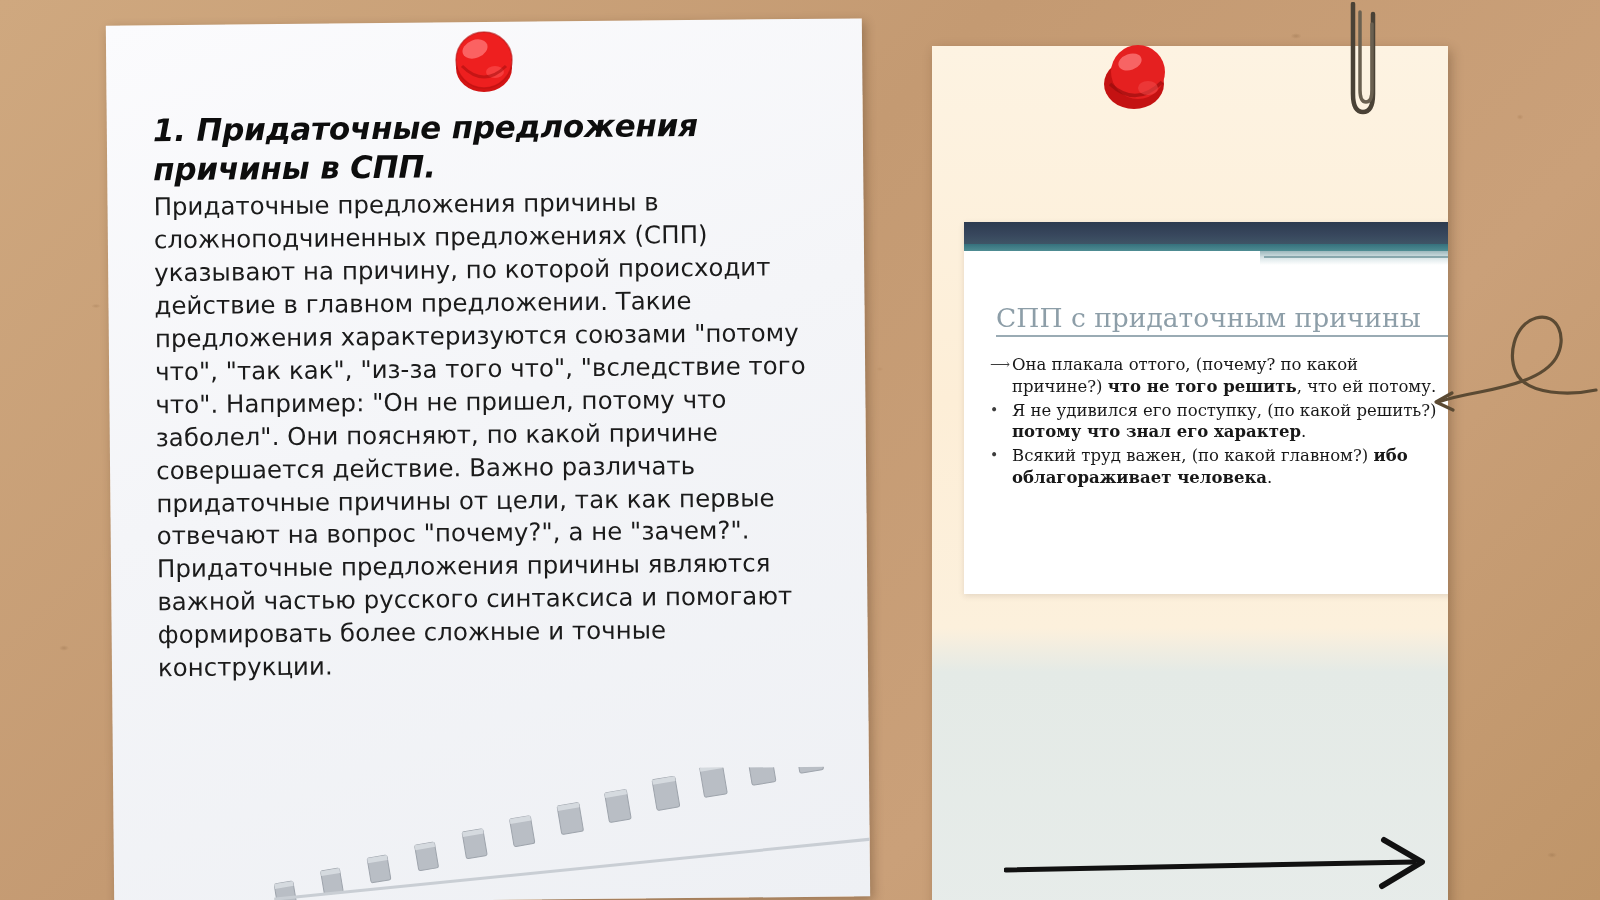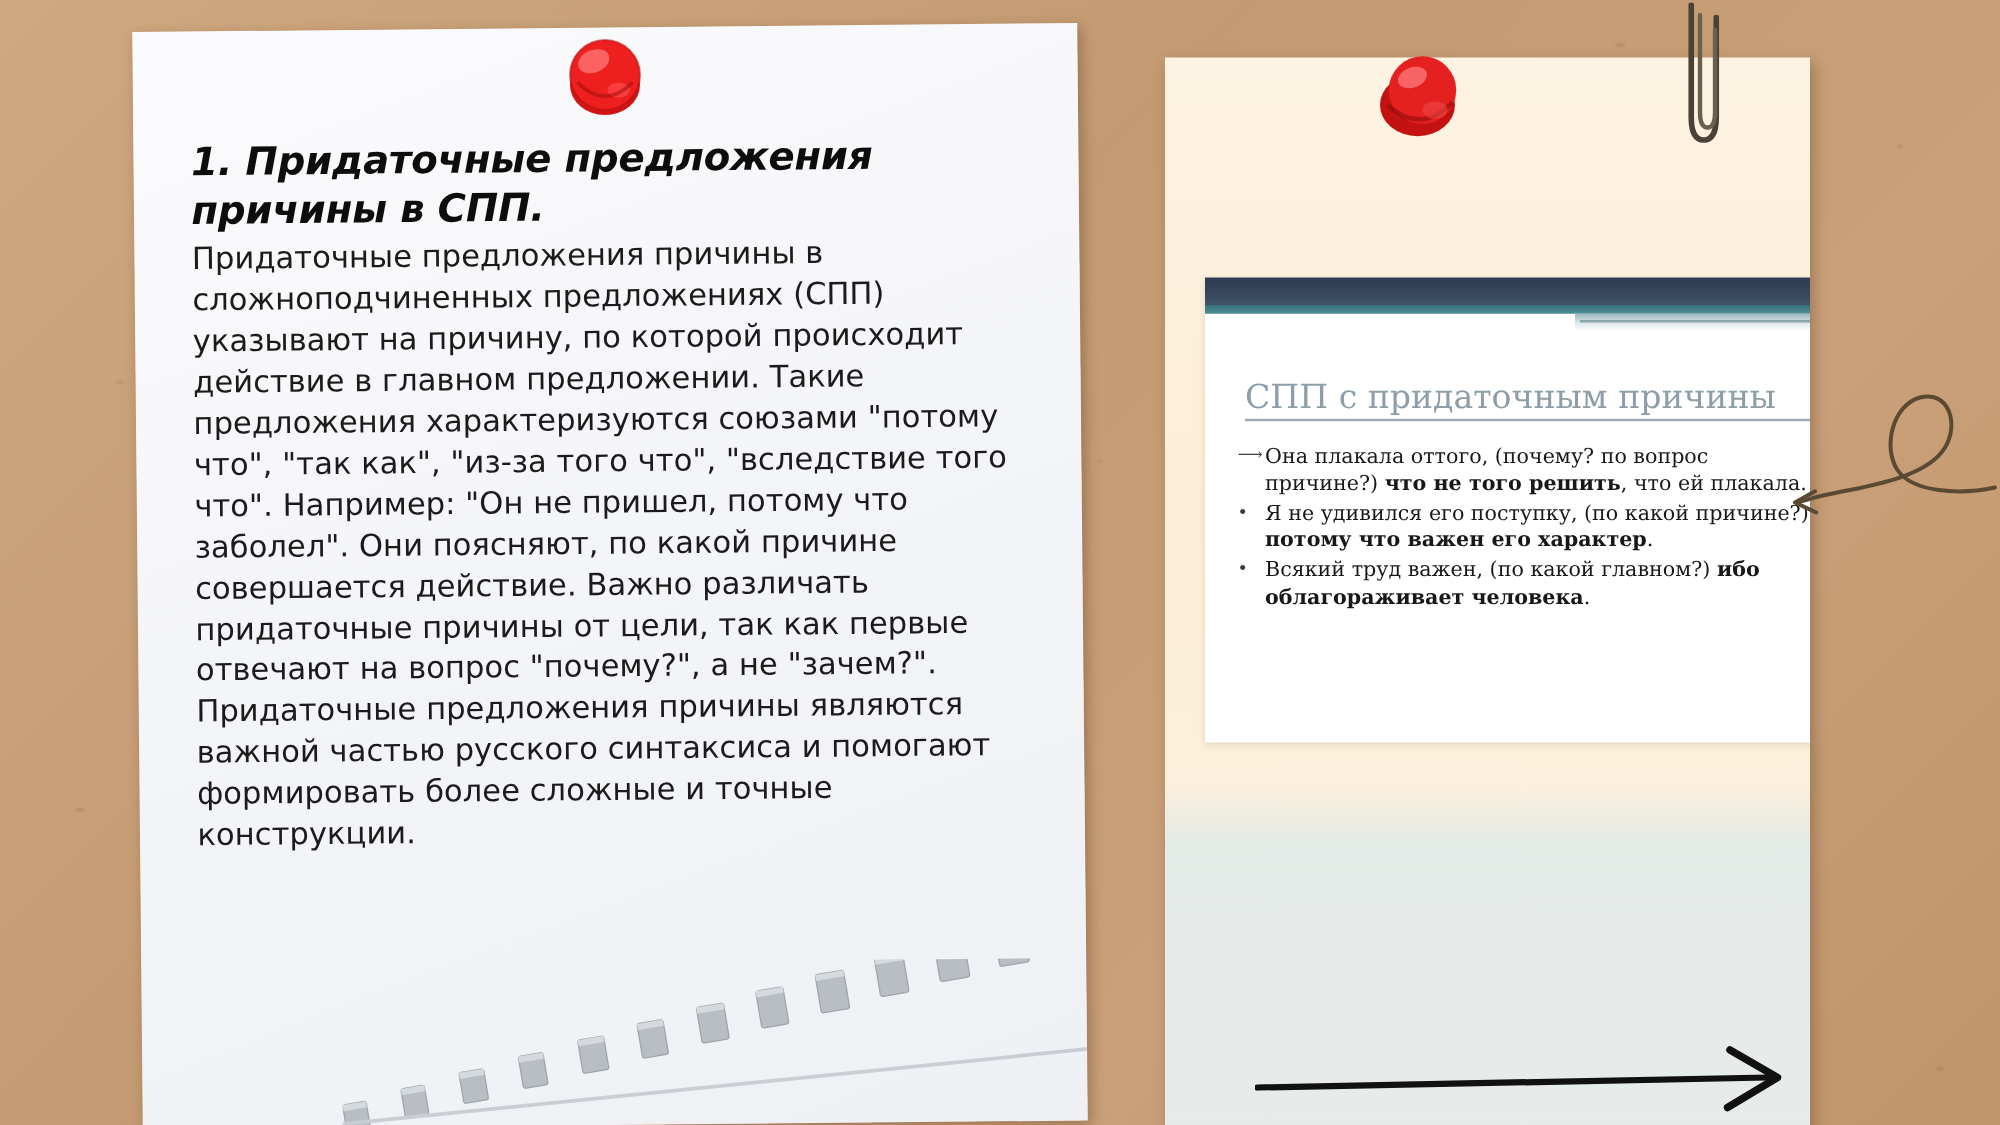--- a/index.html
+++ b/index.html
@@ -268,26 +268,26 @@
       <div id="slide-headerbar-accent"></div>
       <div id="slide-header-tab"></div>
       <div id="slide-header-tab-line"></div>
 
       <div id="slide-title">СПП с придаточным причины</div>
 
       <div id="slide-bullets">
 
         <div class="bullet">
           <span class="marker">⟶</span>
-          <span>Она плакала оттого, (почему? по вопрос причине?) </span><b>что не того решить</b><span>, что ей плакала.</span>
+          <span>Она плакала оттого, (почему? по какой причине?) </span><b>что не того решить</b><span>, что ей потому.</span>
         </div>
 
         <div class="bullet">
           <span class="marker">•</span>
-          <span>Я не удивился его поступку, (по какой причине?) </span><b>потому что важен его характер</b><span>.</span>
+          <span>Я не удивился его поступку, (по какой решить?) </span><b>потому что знал его характер</b><span>.</span>
         </div>
 
         <div class="bullet">
           <span class="marker">•</span>
           <span>Всякий труд важен, (по какой главном?) </span><b>ибо облагораживает человека</b><span>.</span>
         </div>
 
       </div>
     </div>
 

